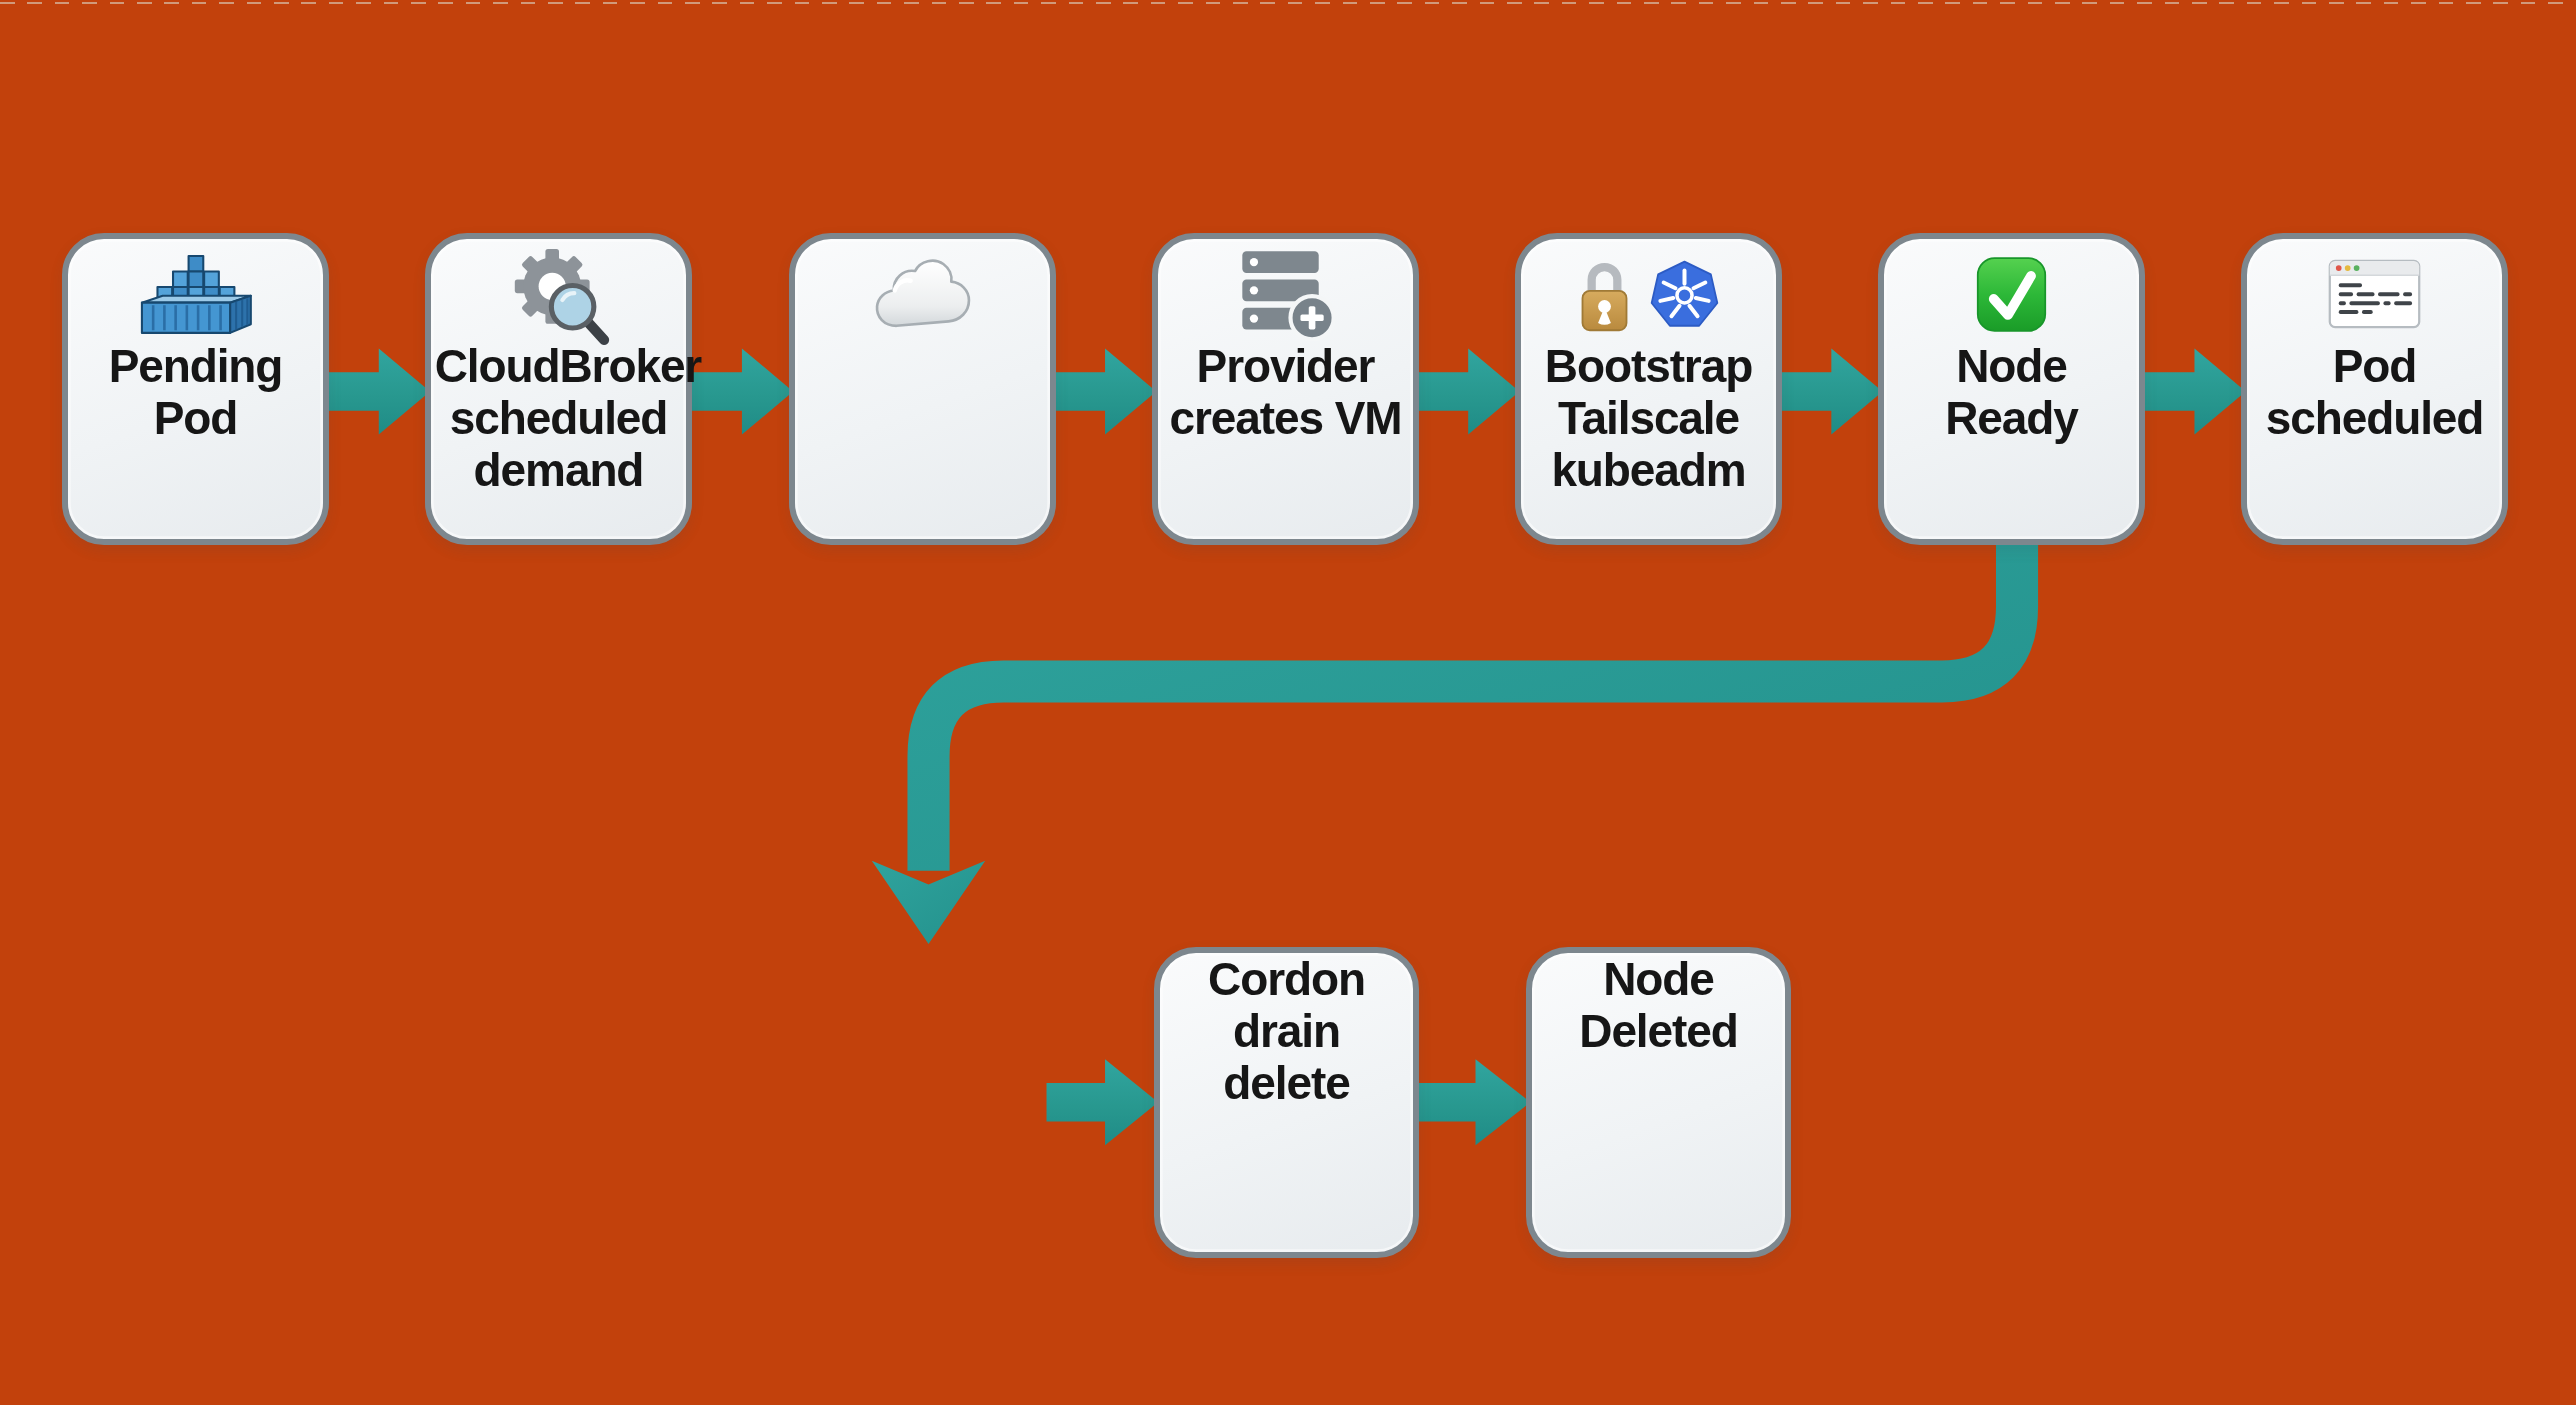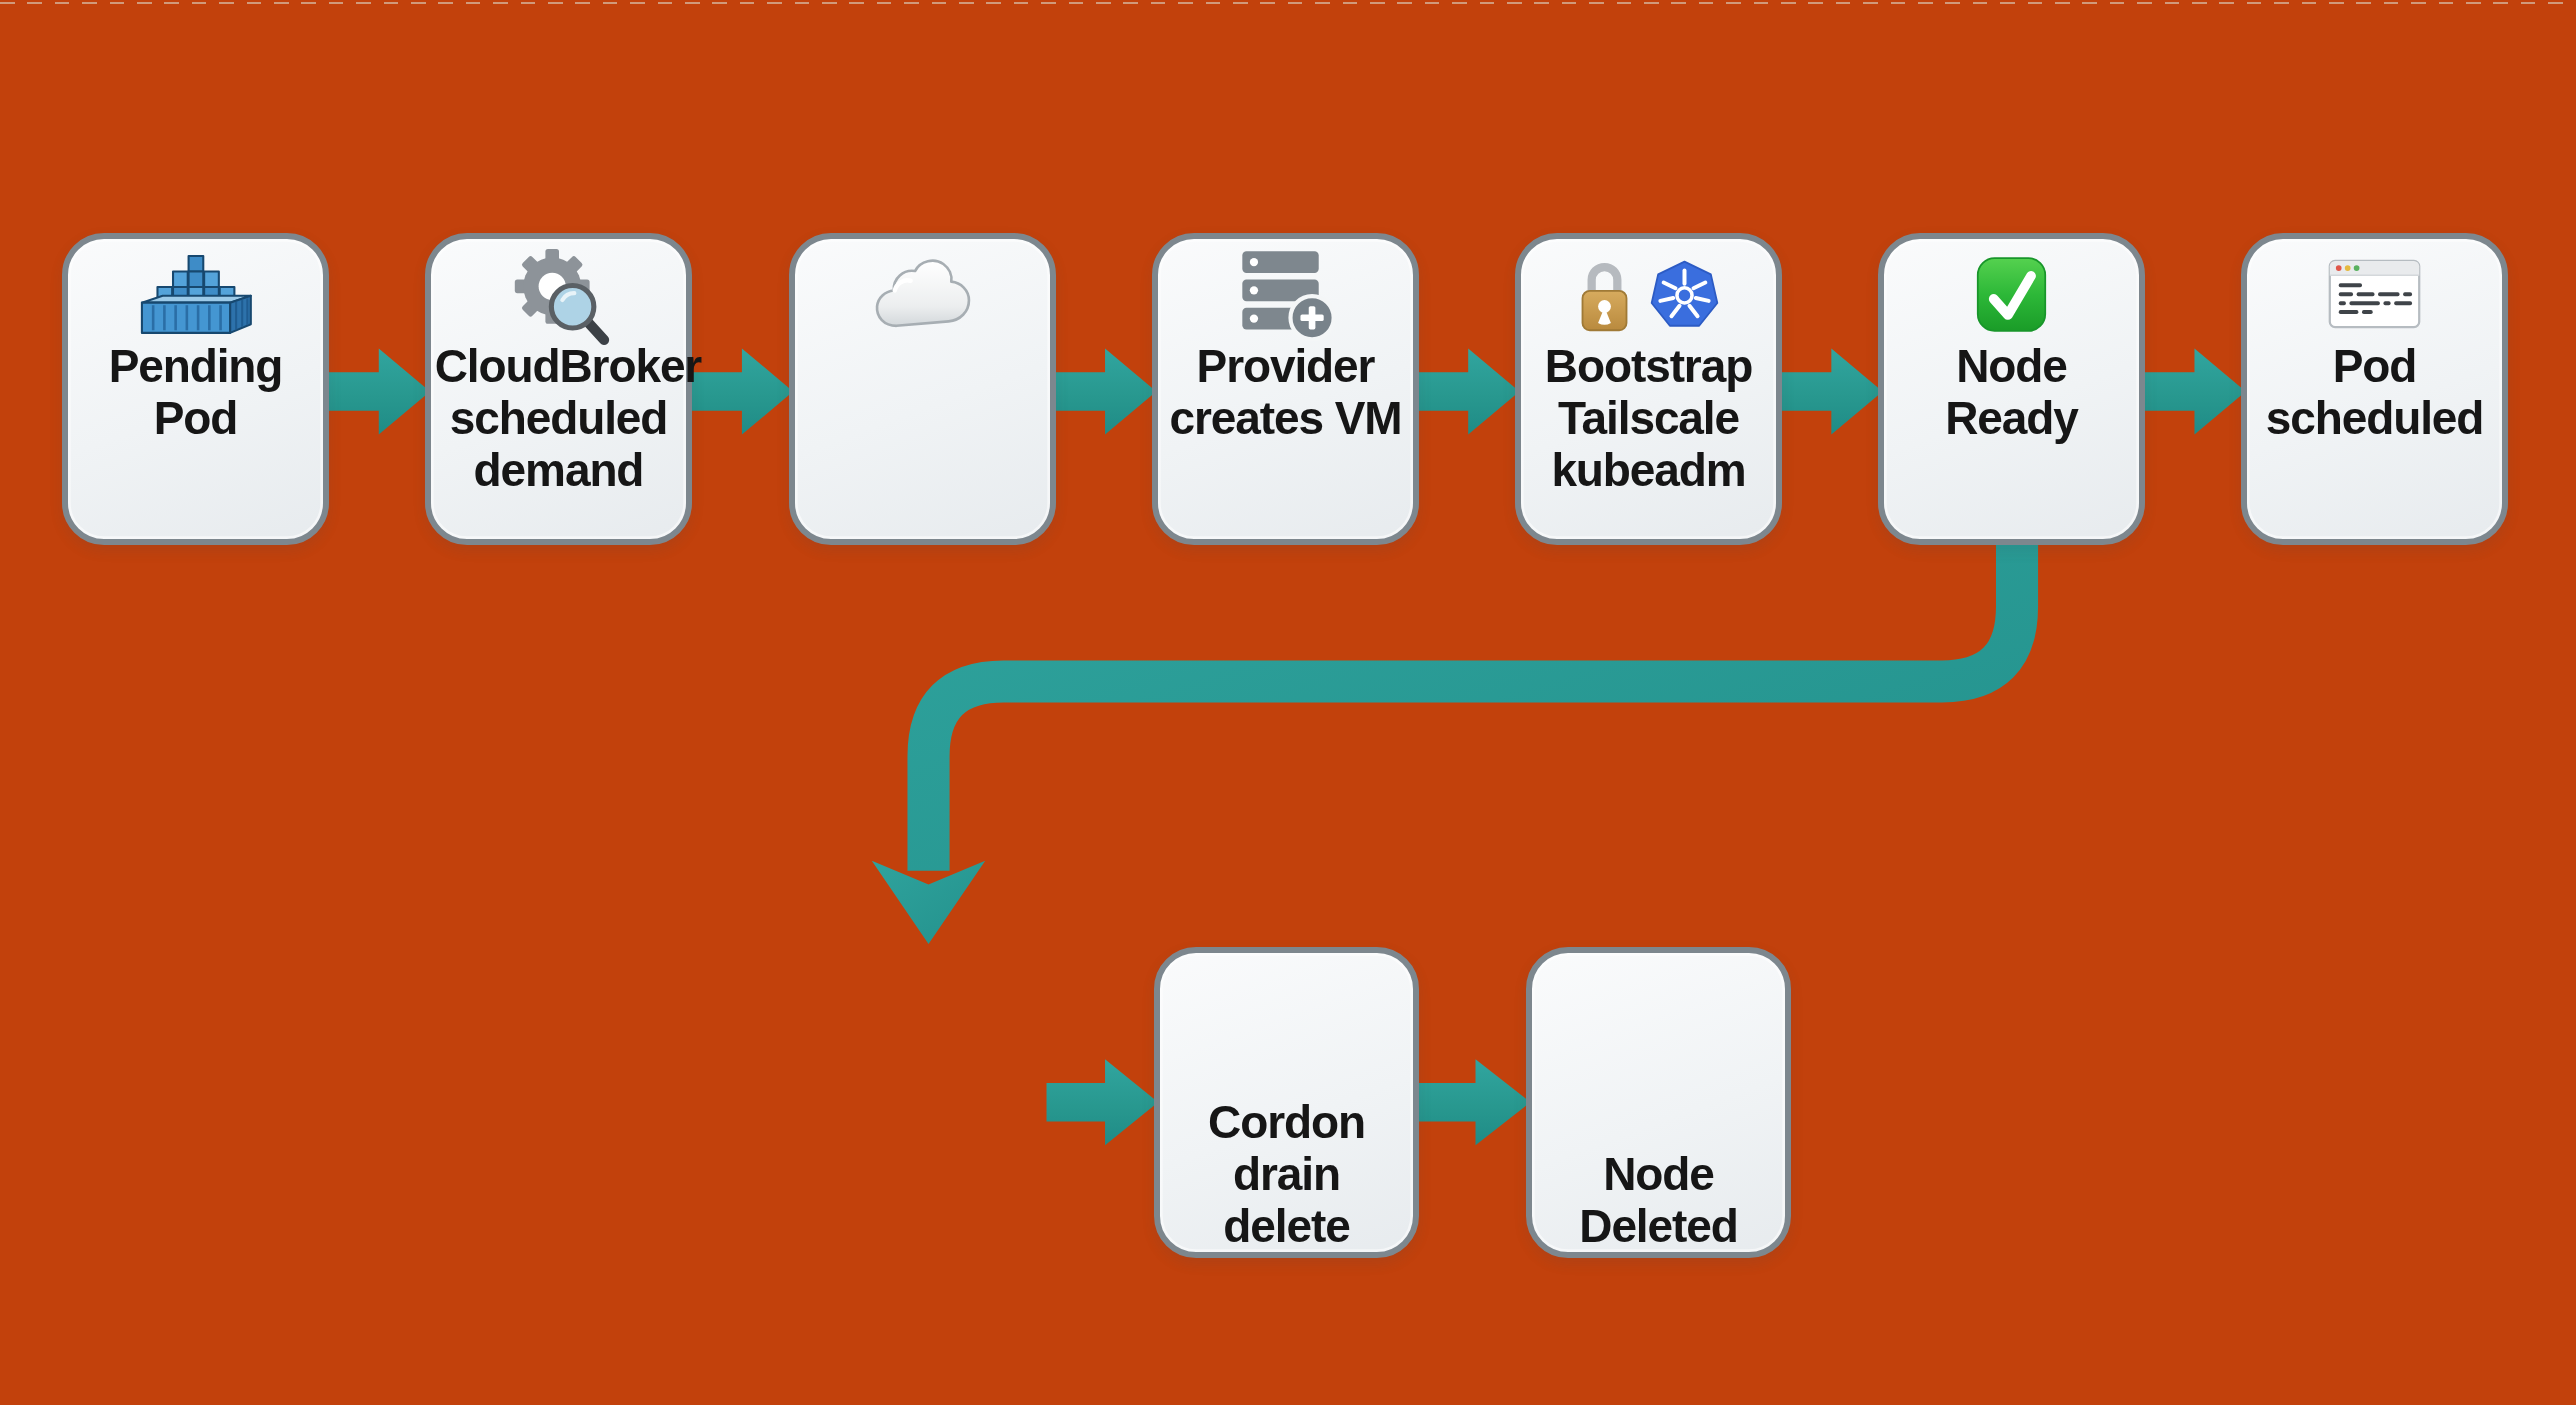--- a/index.html
+++ b/index.html
@@ -19,21 +19,21 @@
   .node{
     position:absolute;
     box-sizing:border-box;
     border:6.4px solid #7d878e;
     border-radius:42px;
     background:linear-gradient(160deg,#fafbfc 0%,#f0f3f5 55%,#e7ebee 100%);
     box-shadow:0 5.5px 12.8px rgba(60,70,80,.12), inset 0 0 0 2.7px rgba(255,255,255,.55);
     z-index:2;
   }
   .node-top{width:267px;height:312px;top:233px;}
-  .node-bottom{width:265px;height:311px;top:947px;display:flex;align-items:flex-end;justify-content:center;}
+  .node-bottom{width:265px;height:311px;top:947px;display:flex;align-items:flex-start;justify-content:center;}
   .icon-area{
     position:absolute;top:7.3px;left:0;right:0;height:96px;
     display:flex;align-items:center;justify-content:center;gap:16.5px;
   }
   .label{
     position:absolute;top:101px;left:3.7px;right:3.7px;
     text-align:center;
   }
   .label span{
     display:block;

